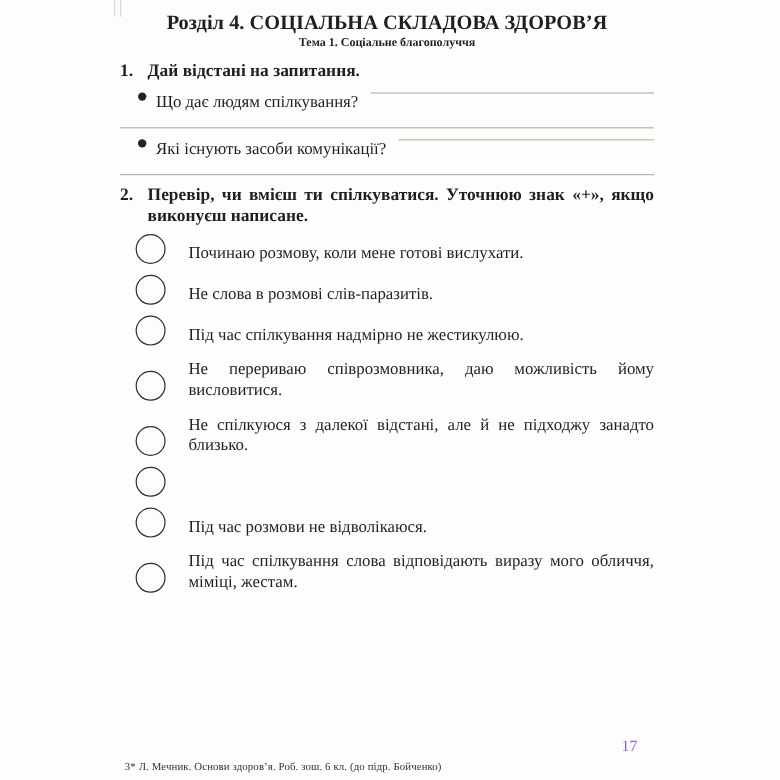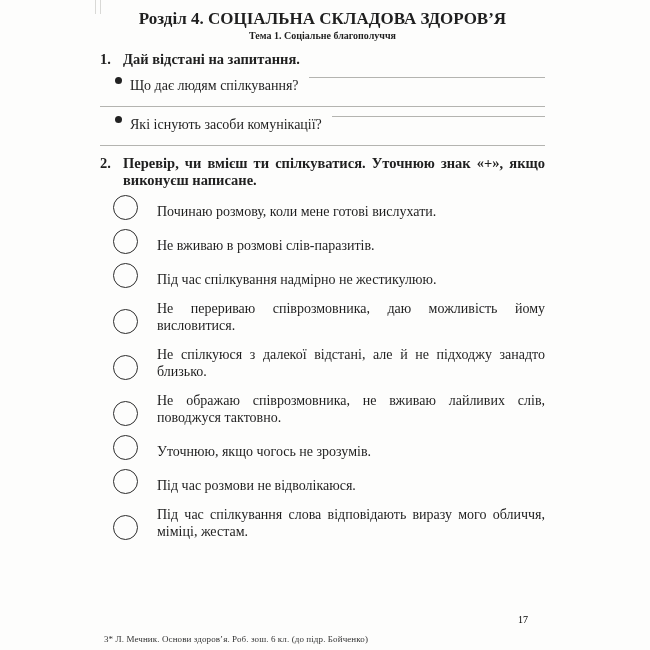--- a/index.html
+++ b/index.html
@@ -109,22 +109,22 @@
     margin-left: 19px;
     font-size: 14px;
     line-height: 17px;
     text-align: justify;
   }
 
   .page-number {
     position: absolute;
     top: 614px;
     left: 518px;
-    font-size: 10px;
-    color: #000000;
+    font-size: 13px;
+    color: #8b5cf6;
   }
   .imprint {
     position: absolute;
     top: 634px;
     left: 104px;
     font-size: 9px;
     color: #333;
     letter-spacing: 0.1px;
   }
 </style>
@@ -162,41 +162,36 @@
     <span>Перевір, чи вмієш ти спілкуватися. Уточнюю знак «+», якщо виконуєш написане.</span>
   </div>
 
   <div class="checklist">
     <div class="check-item">
       <span class="answer-circle"></span>
       <span class="item-text">Починаю розмову, коли мене готові вислухати.</span>
     </div>
     <div class="check-item">
       <span class="answer-circle"></span>
-      <span class="item-text">Не вживаю в розмові слів-паразитів.</span>
+      <span class="item-text">Не слова в розмові слів-паразитів.</span>
     </div>
     <div class="check-item">
       <span class="answer-circle"></span>
       <span class="item-text">Під час спілкування надмірно не жестикулюю.</span>
     </div>
     <div class="check-item">
       <span class="answer-circle"></span>
       <span class="item-text">Не перериваю співрозмовника, даю можливість йому висловитися.</span>
     </div>
     <div class="check-item">
       <span class="answer-circle"></span>
       <span class="item-text">Не спілкуюся з далекої відстані, але й не підходжу занадто близько.</span>
     </div>
     <div class="check-item">
       <span class="answer-circle"></span>
-      <span class="item-text">Не ображаю співрозмовника, не вживаю лайливих слів, поводжуся тактовно.</span>
-    </div>
-    <div class="check-item">
-      <span class="answer-circle"></span>
-      <span class="item-text">Уточнюю, якщо чогось не зрозумів.</span>
     </div>
     <div class="check-item">
       <span class="answer-circle"></span>
       <span class="item-text">Під час розмови не відволікаюся.</span>
     </div>
     <div class="check-item last">
       <span class="answer-circle"></span>
       <span class="item-text">Під час спілкування слова відповідають виразу мого обличчя, міміці, жестам.</span>
     </div>
   </div>

